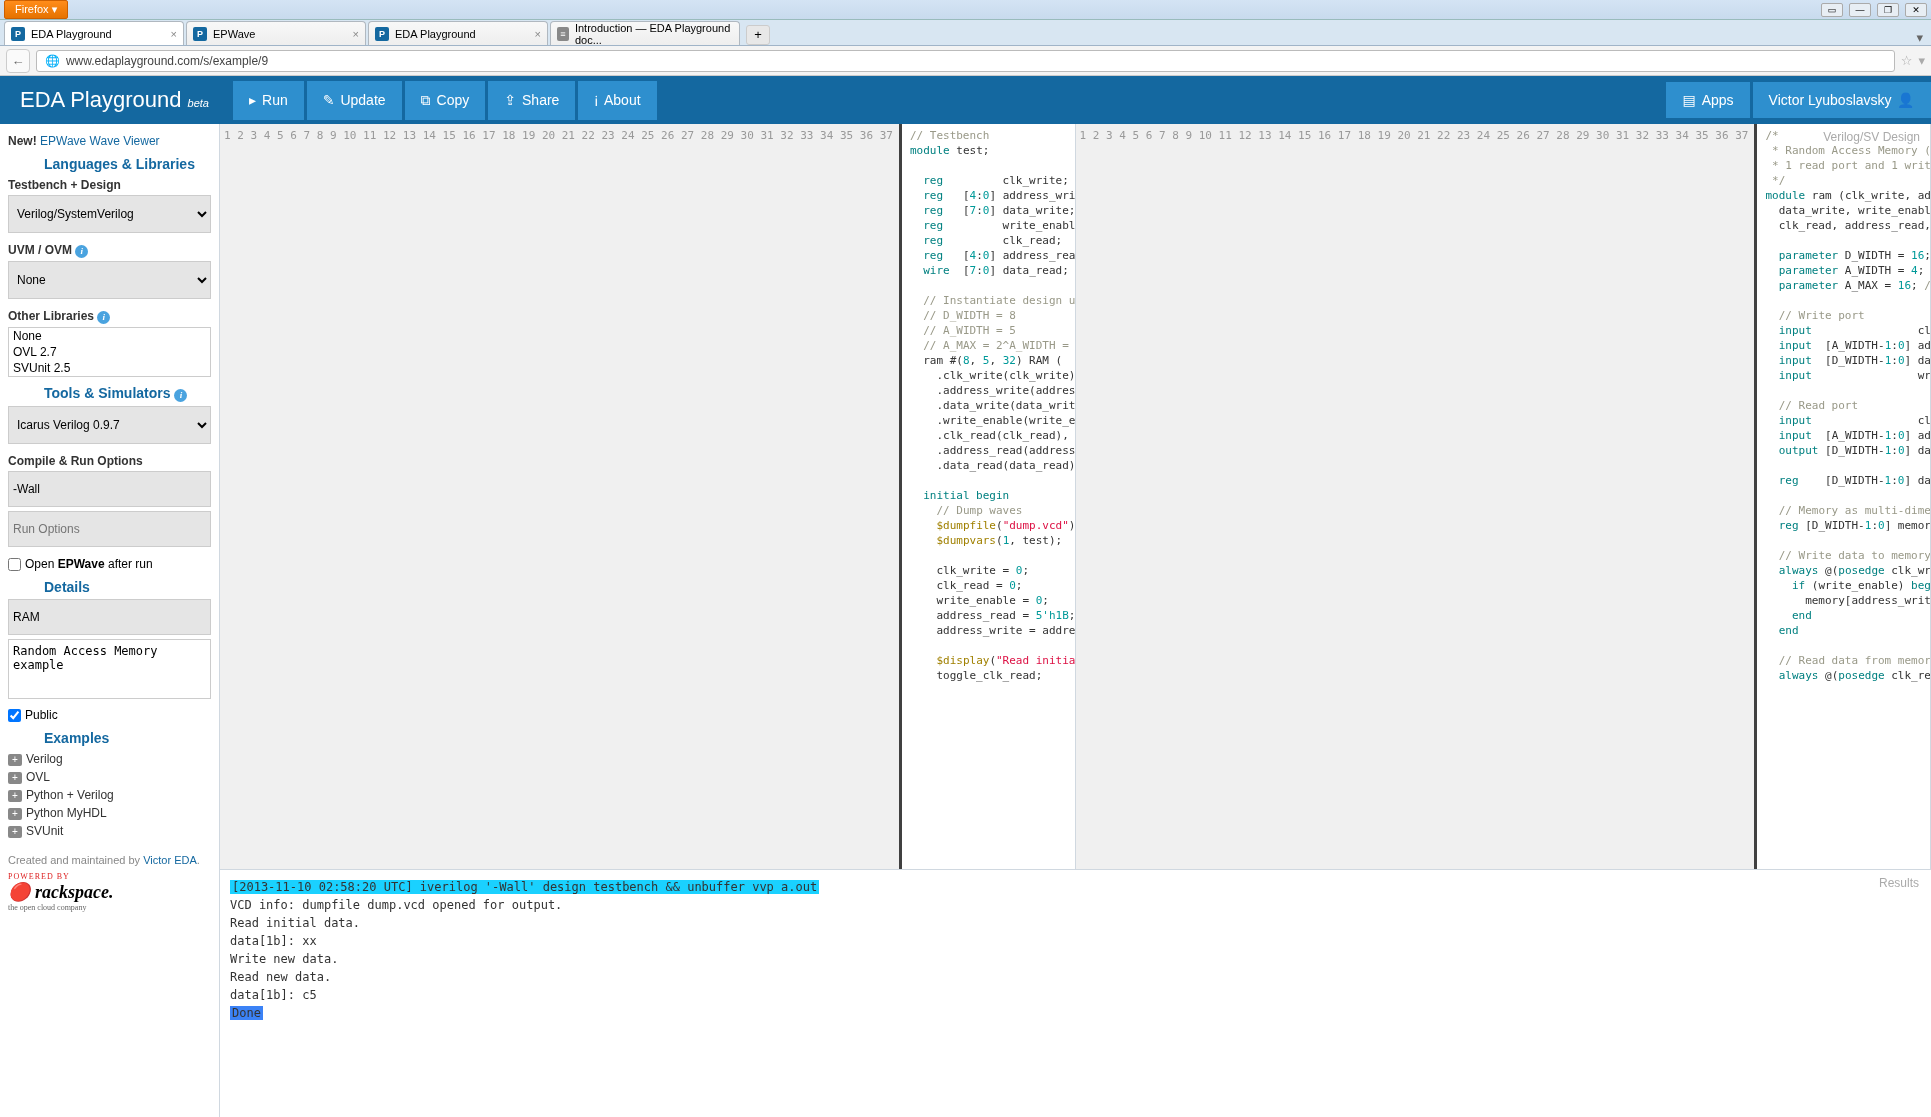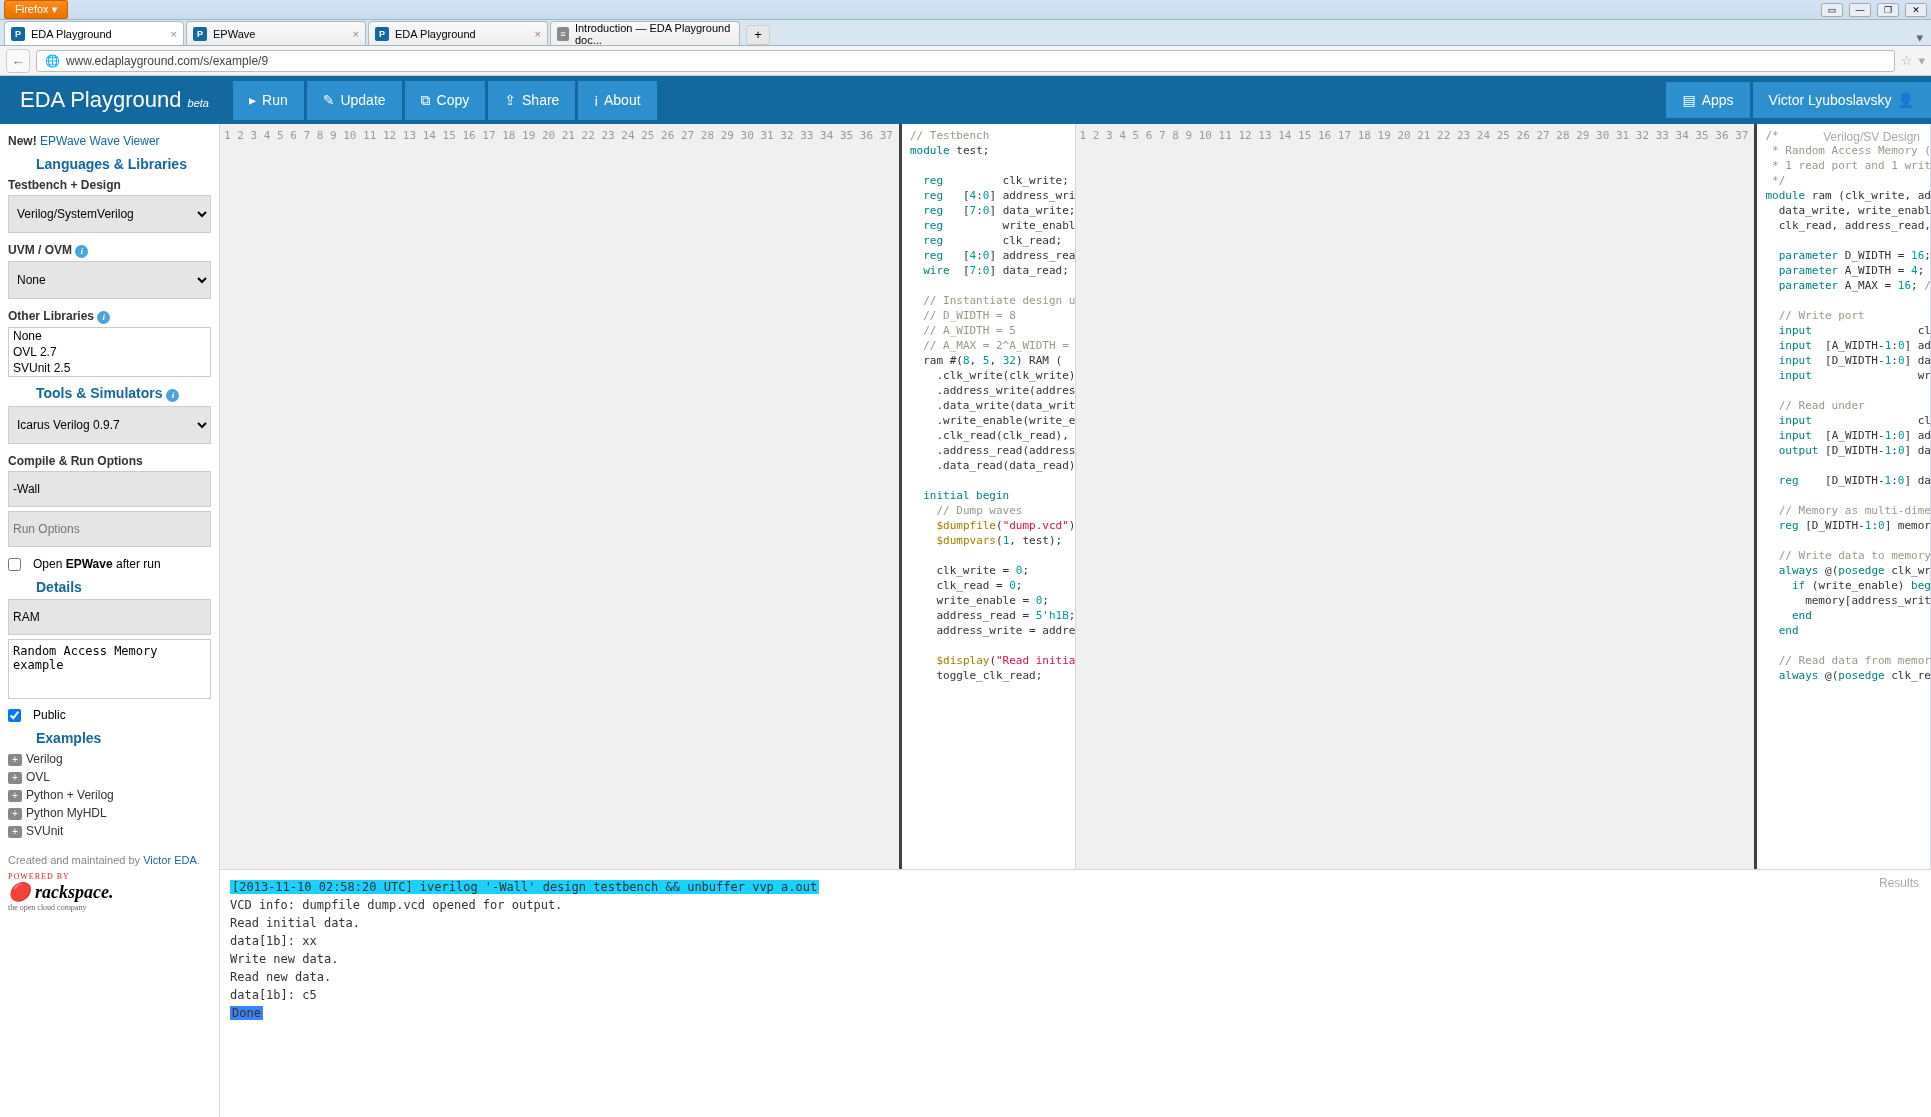--- a/index.html
+++ b/index.html
@@ -35,27 +35,27 @@
 .hdr-btns { display: flex; gap: 3px; margin-left: 4px; }
 .hdr-btn { background: #2e8fce; padding: 10px 16px; color: #fff; font-size: 14px; display: flex; align-items: center; gap: 6px; }
 .hdr-right { margin-left: auto; display: flex; gap: 3px; }
 
 
 .main { display: flex; height: calc(100vh - 124px); background: #fff; }
 .sidebar { width: 220px; background: #fff; border-right: 1px solid #d0d8e0; padding: 10px 8px; overflow-y: auto; font-size: 12px; }
 .sidebar .new { margin-bottom: 6px; }
 .sidebar .new b { color: #333; }
 .sidebar a { color: #1468a0; text-decoration: none; }
-.side-h { color: #1468a0; font-weight: bold; font-size: 14px; margin: 8px 4px 4px; padding-left: 24px; }
+.side-h { color: #1468a0; font-weight: bold; font-size: 14px; margin: 8px 12px 4px; padding-left: 24px; }
 .side-sub { font-weight: bold; font-size: 12px; margin: 6px 0 3px; color: #333; }
 .side-sel, .side-inp { width: 100%; border: 1px solid #ccc; padding: 10px 4px; font-size: 12px; background: #e5e5e5; margin-bottom: 4px; }
 .side-list { width: 100%; border: 1px solid #ccc; font-size: 12px; }
 .side-list div { padding: 1px 4px; }
 .side-ta { width: 100%; height: 60px; border: 1px solid #ccc; padding: 4px; font-size: 12px; resize: none; }
-.chk-row { display: flex; align-items: center; gap: 12px; margin: 6px 0; font-size: 12px; }
+.chk-row { display: flex; align-items: center; gap: 4px; margin: 6px 0; font-size: 12px; }
 .ex-item { padding: 2px 0; color: #333; }
 .ex-item::before { content: "+"; display: inline-block; width: 14px; height: 12px; background: #888; color: #fff; font-size: 10px; text-align: center; line-height: 12px; margin-right: 4px; border-radius: 2px; }
 .footer-txt { font-size: 11px; color: #888; margin-top: 14px; }
 .rackspace { margin-top: 6px; font-family: Georgia, serif; }
 .rackspace .pb { font-size: 8px; color: #d22; letter-spacing: 1px; }
 .rackspace .rs { font-size: 18px; font-weight: bold; font-style: italic; }
 .rackspace .oc { font-size: 8px; color: #666; }
 
 .editors { flex: 1; display: flex; flex-direction: column; }
 .editor-row { flex: 1; display: flex; min-height: 0; }
@@ -353,21 +353,21 @@
   <span class="kw">parameter</span> D_WIDTH = <span class="nu">16</span>;
   <span class="kw">parameter</span> A_WIDTH = <span class="nu">4</span>;
   <span class="kw">parameter</span> A_MAX = <span class="nu">16</span>; <span class="cm">// 2^A_WIDTH</span>
 
   <span class="cm">// Write port</span>
   <span class="kw">input</span>                clk_write;
   <span class="kw">input</span>  [A_WIDTH-<span class="nu">1</span>:<span class="nu">0</span>] address_write;
   <span class="kw">input</span>  [D_WIDTH-<span class="nu">1</span>:<span class="nu">0</span>] data_write;
   <span class="kw">input</span>                write_enable;
 
-  <span class="cm">// Read under</span>
+  <span class="cm">// Read port</span>
   <span class="kw">input</span>                clk_read;
   <span class="kw">input</span>  [A_WIDTH-<span class="nu">1</span>:<span class="nu">0</span>] address_read;
   <span class="kw">output</span> [D_WIDTH-<span class="nu">1</span>:<span class="nu">0</span>] data_read;
 
   <span class="kw">reg</span>    [D_WIDTH-<span class="nu">1</span>:<span class="nu">0</span>] data_read;
 
   <span class="cm">// Memory as multi-dimensional array</span>
   <span class="kw">reg</span> [D_WIDTH-<span class="nu">1</span>:<span class="nu">0</span>] memory [:A_MAX-];
 
   <span class="cm">// Write data to memory</span>

